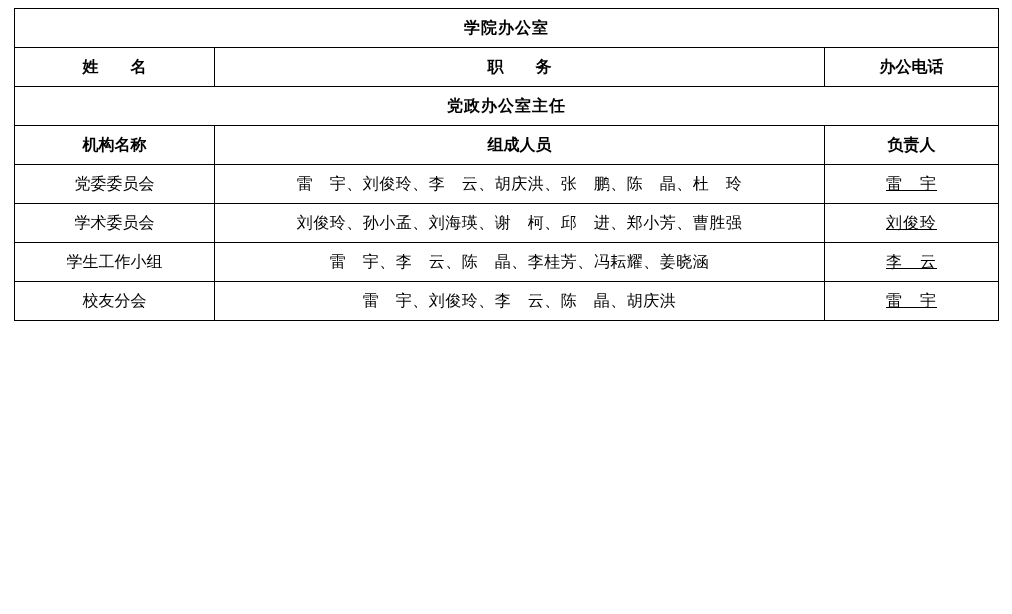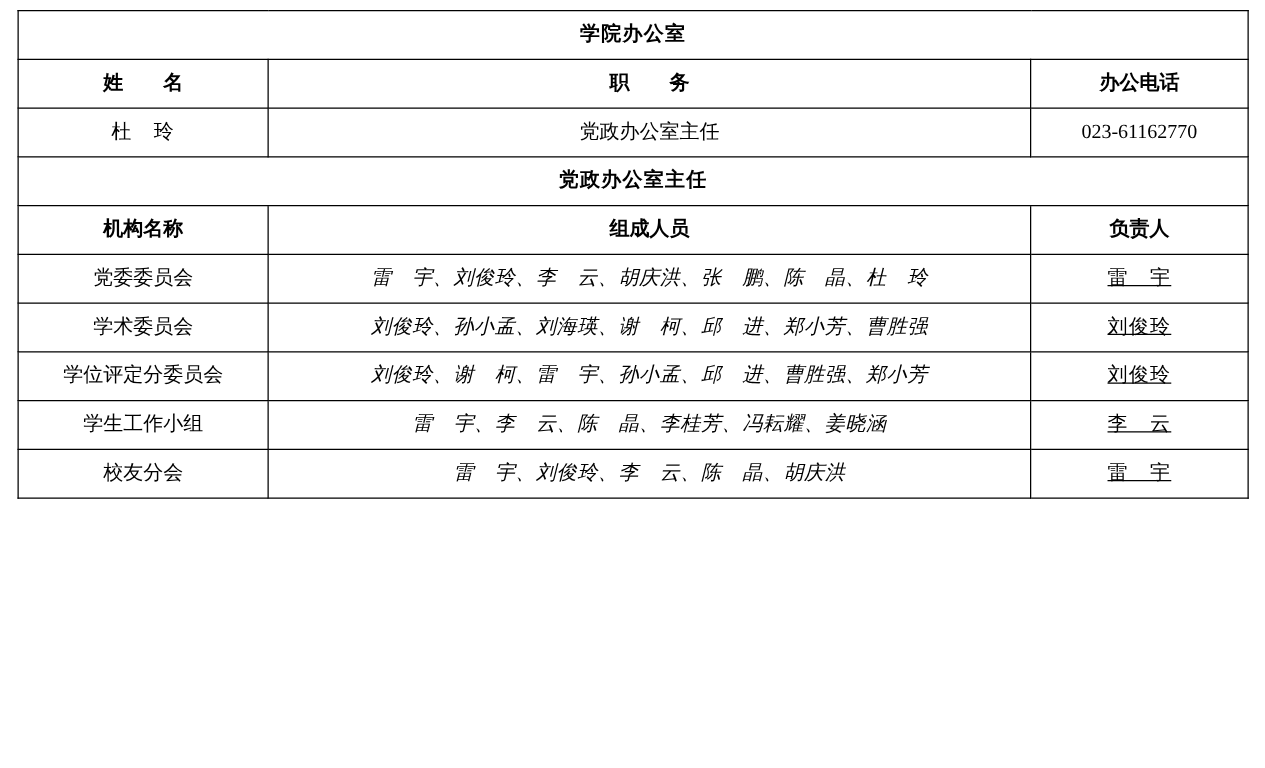--- a/index.html
+++ b/index.html
@@ -55,21 +55,20 @@
   .cell-phone {
     font-size: 17px;
     font-family: "Liberation Serif", "DejaVu Serif", serif;
   }
   .cell-org {
     font-size: 16px;
   }
   .cell-members {
     font-size: 16px;
     letter-spacing: 0.5px;
-    font-style: italic;
   }
   .cell-leader {
     font-size: 16px;
     letter-spacing: 1px;
     text-decoration: underline;
   }
   .w-name { width: 200px; }
   .w-duty { width: 610px; }
   .w-phone { width: 174px; }
 </style>
@@ -85,50 +84,40 @@
     </colgroup>
     <tbody>
       <tr>
         <td class="section-title" colspan="3">学院办公室</td>
       </tr>
       <tr>
         <td class="col-head">姓　　名</td>
         <td class="col-head">职　　务</td>
         <td class="col-head">办公电话</td>
       </tr>
-      <tr>
-        <td class="cell-name">杜　玲</td>
-        <td class="cell-duty">党政办公室主任</td>
-        <td class="cell-phone">023-61162770</td>
-      </tr>
 
       <tr>
         <td class="section-title" colspan="3">党政办公室主任</td>
       </tr>
       <tr>
         <td class="col-head">机构名称</td>
         <td class="col-head">组成人员</td>
         <td class="col-head">负责人</td>
       </tr>
       <tr>
         <td class="cell-org">党委委员会</td>
         <td class="cell-members">雷　宇、刘俊玲、李　云、胡庆洪、张　鹏、陈　晶、杜　玲</td>
         <td class="cell-leader">雷　宇</td>
       </tr>
       <tr>
         <td class="cell-org">学术委员会</td>
         <td class="cell-members">刘俊玲、孙小孟、刘海瑛、谢　柯、邱　进、郑小芳、曹胜强</td>
         <td class="cell-leader">刘俊玲</td>
       </tr>
       <tr>
-        <td class="cell-org">学位评定分委员会</td>
-        <td class="cell-members">刘俊玲、谢　柯、雷　宇、孙小孟、邱　进、曹胜强、郑小芳</td>
-        <td class="cell-leader">刘俊玲</td>
-      </tr>
-      <tr>
         <td class="cell-org">学生工作小组</td>
         <td class="cell-members">雷　宇、李　云、陈　晶、李桂芳、冯耘耀、姜晓涵</td>
         <td class="cell-leader">李　云</td>
       </tr>
       <tr>
         <td class="cell-org">校友分会</td>
         <td class="cell-members">雷　宇、刘俊玲、李　云、陈　晶、胡庆洪</td>
         <td class="cell-leader">雷　宇</td>
       </tr>
     </tbody>

